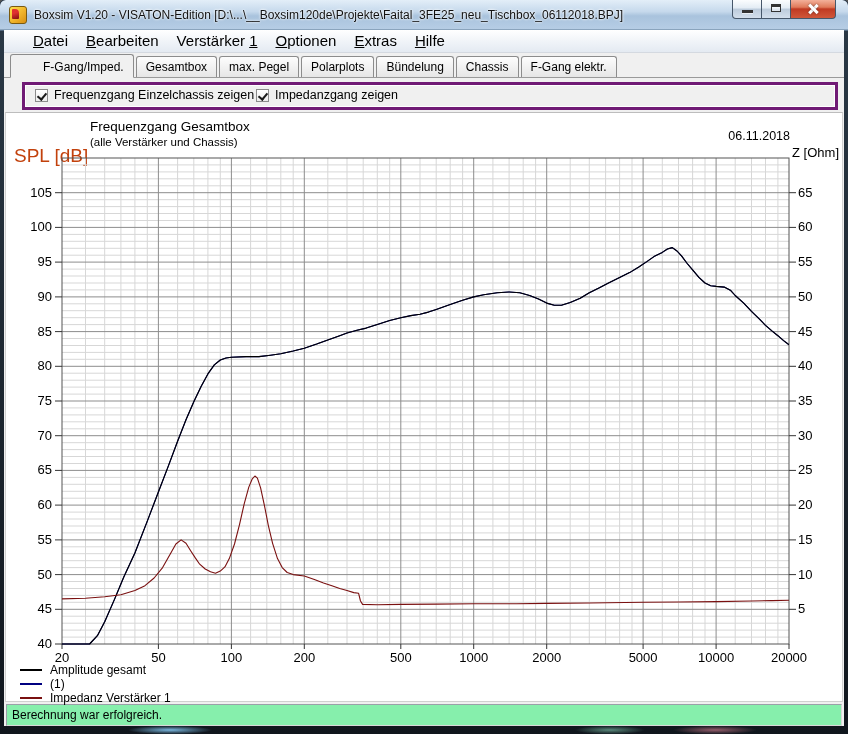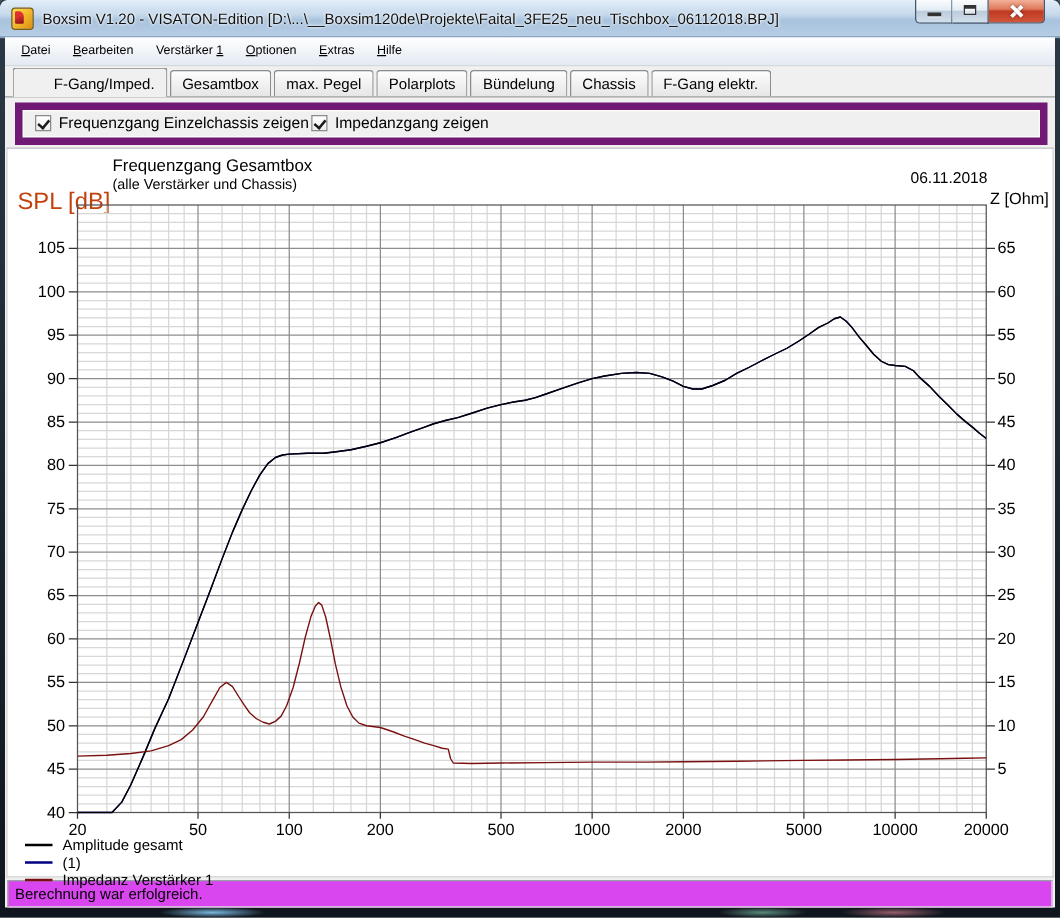--- a/index.html
+++ b/index.html
@@ -26,49 +26,49 @@
   .win-btn.min{width:30px;border-radius:0 0 0 4px;}
   .win-btn.max{width:29px;border-left:none;}
   .win-btn.close{width:45px;border-left:none;border-radius:0 0 4px 0;
     background:linear-gradient(#f3b09a 0%,#e07a5a 40%,#c03a22 50%,#d0573a 100%);}
   .glyph-min{position:absolute;left:9px;bottom:5px;width:11px;height:3px;background:#333;box-shadow:0 1px 0 rgba(255,255,255,.6);}
   .glyph-max{position:absolute;left:9px;top:4px;width:10px;height:8px;border:1px solid #333;border-top-width:3px;box-sizing:border-box;background:rgba(255,255,255,.5);}
   .glyph-x{position:absolute;left:50%;top:50%;width:14px;height:14px;transform:translate(-50%,-50%);}
   .glyph-x::before,.glyph-x::after{content:"";position:absolute;left:6px;top:1px;width:2.5px;height:12px;background:#fff;box-shadow:0 0 2px rgba(0,0,0,.5);}
   .glyph-x::before{transform:rotate(45deg);} .glyph-x::after{transform:rotate(-45deg);}
   .client{position:absolute;left:4px;right:4px;top:30px;bottom:8px;background:#f0f0f0;display:flex;flex-direction:column;}
-  .menu-bar{height:22px;display:flex;align-items:center;padding-left:4px;font-size:10px;color:#000;
+  .menu-bar{height:22px;display:flex;align-items:center;padding-left:20px;font-size:15px;color:#000;
     background:linear-gradient(#ffffff,#eef2f7 60%,#e4eaf2);border-bottom:1px solid #d4d9e0;}
   .menu-item{padding:0 9px;line-height:22px;}
   .mn{text-decoration:underline;}
   .tab-bar{height:24px;display:flex;align-items:flex-end;padding-left:6px;border-bottom:1px solid #9a9a9a;position:relative;}
   .tab{font-size:12px;padding:3px 9px 3px 9px;margin-right:2px;border:1px solid #8c8c8c;border-bottom:none;
     border-radius:3px 3px 0 0;background:linear-gradient(#fdfdfd,#e6e6e6);white-space:nowrap;}
   .tab.active{background:#f0f0f0;padding-top:5px;margin-bottom:-1px;border-bottom:1px solid #f0f0f0;position:relative;z-index:2;padding-left:32px;}
-  .options-panel{position:relative;height:22px;margin:4px 6px 2px 8px;background:#f0f0f0;
-    border:6px solid #701a75;box-shadow:inset 0 0 0 1px #ffffff;}
+  .options-panel{position:relative;height:22px;margin:4px 6px 2px 18px;background:#f0f0f0;
+    border:3px solid #701a75;box-shadow:inset 0 0 0 1px #ffffff;}
   .chk{position:absolute;top:3px;display:flex;align-items:center;font-size:12.5px;white-space:nowrap;}
   .chk:nth-child(1){left:10px;} .chk:nth-child(2){left:231px;justify-content:center;} .chk:nth-child(3){left:445px;}
   .chk-box{width:13px;height:13px;background:linear-gradient(#ffffff,#ededed);border:1px solid #8b8b8b;
     box-sizing:border-box;display:inline-block;position:relative;margin-right:6px;}
   .chk-box.checked::after{content:"";position:absolute;left:3px;top:1px;width:4px;height:7px;
     border:solid #1a1a1a;border-width:0 2px 2px 0;transform:rotate(40deg);}
   .chk-lab.focused{outline:1px dotted #000;outline-offset:1px;}
   .chart-panel{flex:1;position:relative;margin:0 1px;background:#ffffff;border:1px solid #d0d0d0;border-top-color:#bdbdbd;}
   .chart-title{position:absolute;left:84px;top:6px;font-size:13.5px;color:#000;}
   .chart-subtitle{position:absolute;left:84px;top:23px;font-size:11.5px;color:#000;}
   .chart-date{position:absolute;right:52px;top:16px;font-size:12.5px;color:#000;}
   .axis-left-label{position:absolute;left:8px;top:32px;font-size:19px;color:#c2410c;}
   .axis-right-label{position:absolute;right:3px;top:32px;font-size:13px;color:#000;}
   #chart-svg{position:absolute;left:0;top:0;}
   #chart-svg text{font-family:"Liberation Sans",sans-serif;}
   .chart-legend{position:absolute;left:14px;top:550px;font-size:12px;color:#000;}
   .legend-row{display:flex;align-items:center;height:14px;}
   .legend-swatch{width:22px;height:2px;margin-right:8px;flex:none;}
-  .statusbar{height:20px;margin:2px 2px 0 2px;background:#d946ef;border:1px solid #9aa0a8;
+  .statusbar{height:20px;margin:2px 2px 0 2px;background:#86efac;border:1px solid #9aa0a8;
     border-bottom-color:#d8d8d8;border-right-color:#d8d8d8;display:flex;align-items:center;}
   .statusbar-text{font-size:12px;padding-left:5px;color:#000;}
 </style>
 </head>
 <body>
 
 <div class="window">
   <div class="titlebar">
     <div class="app-icon"></div>
     <div class="title-text">Boxsim V1.20 - VISATON-Edition [D:\...\__Boxsim120de\Projekte\Faital_3FE25_neu_Tischbox_06112018.BPJ]</div>

